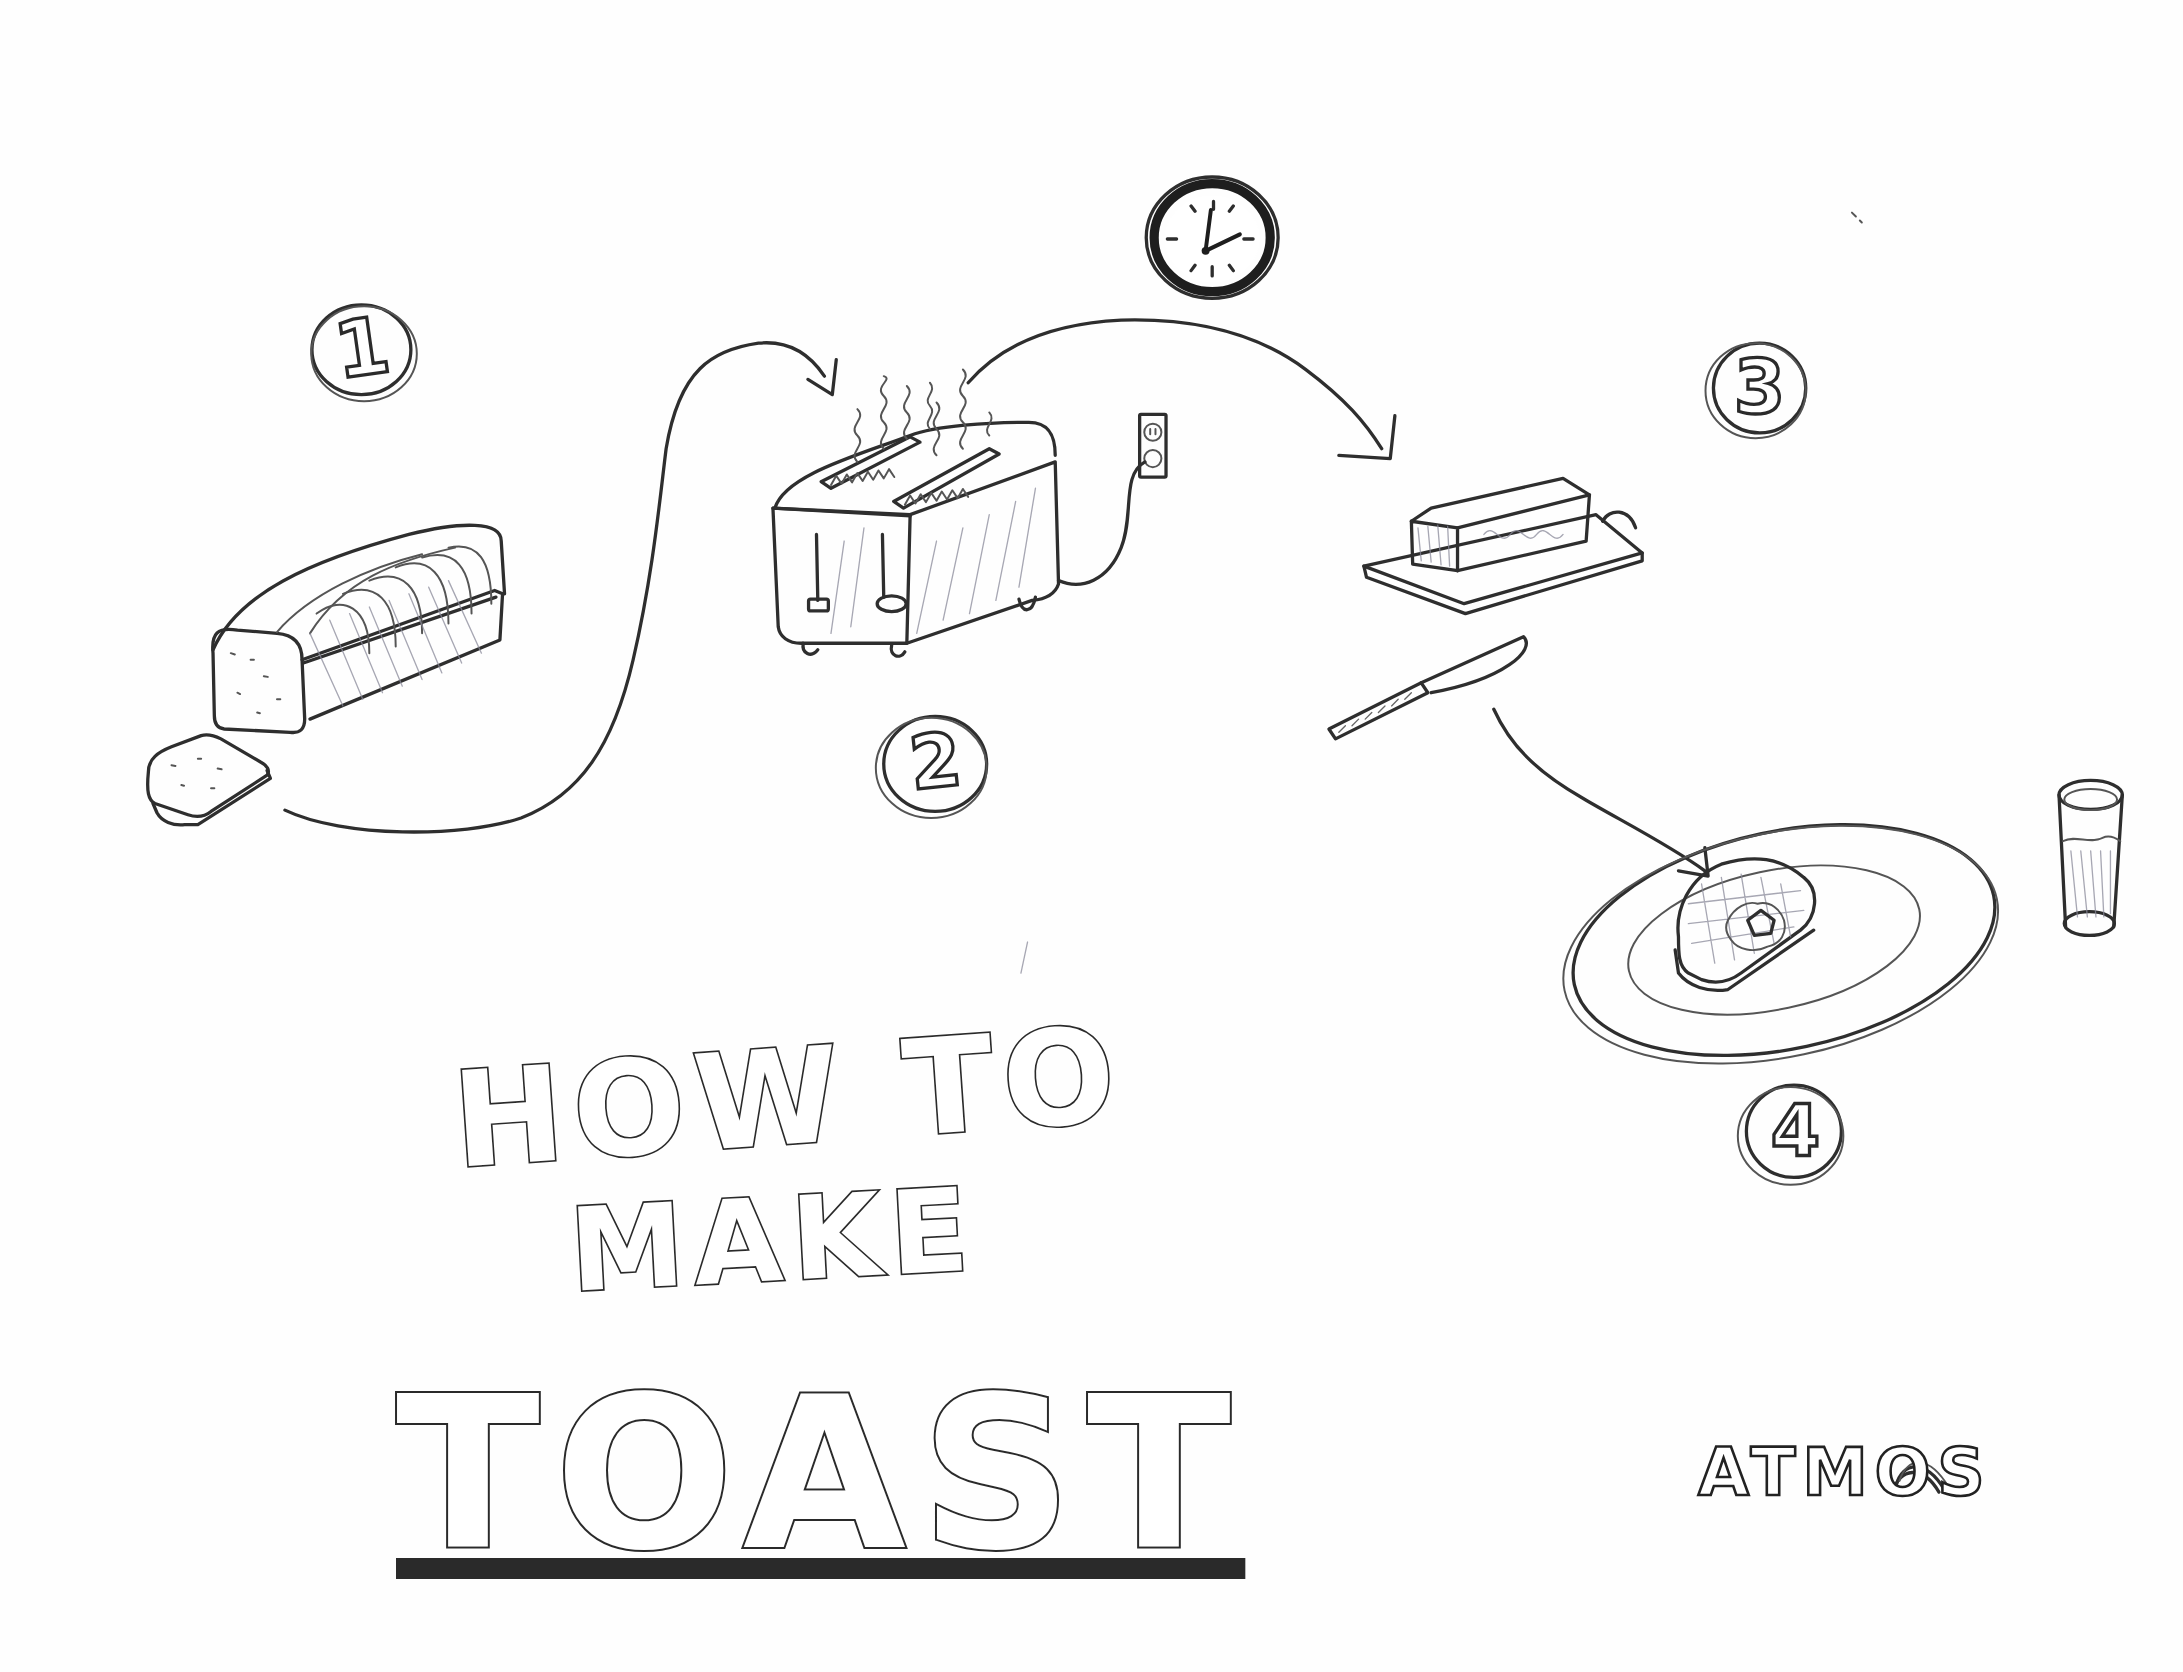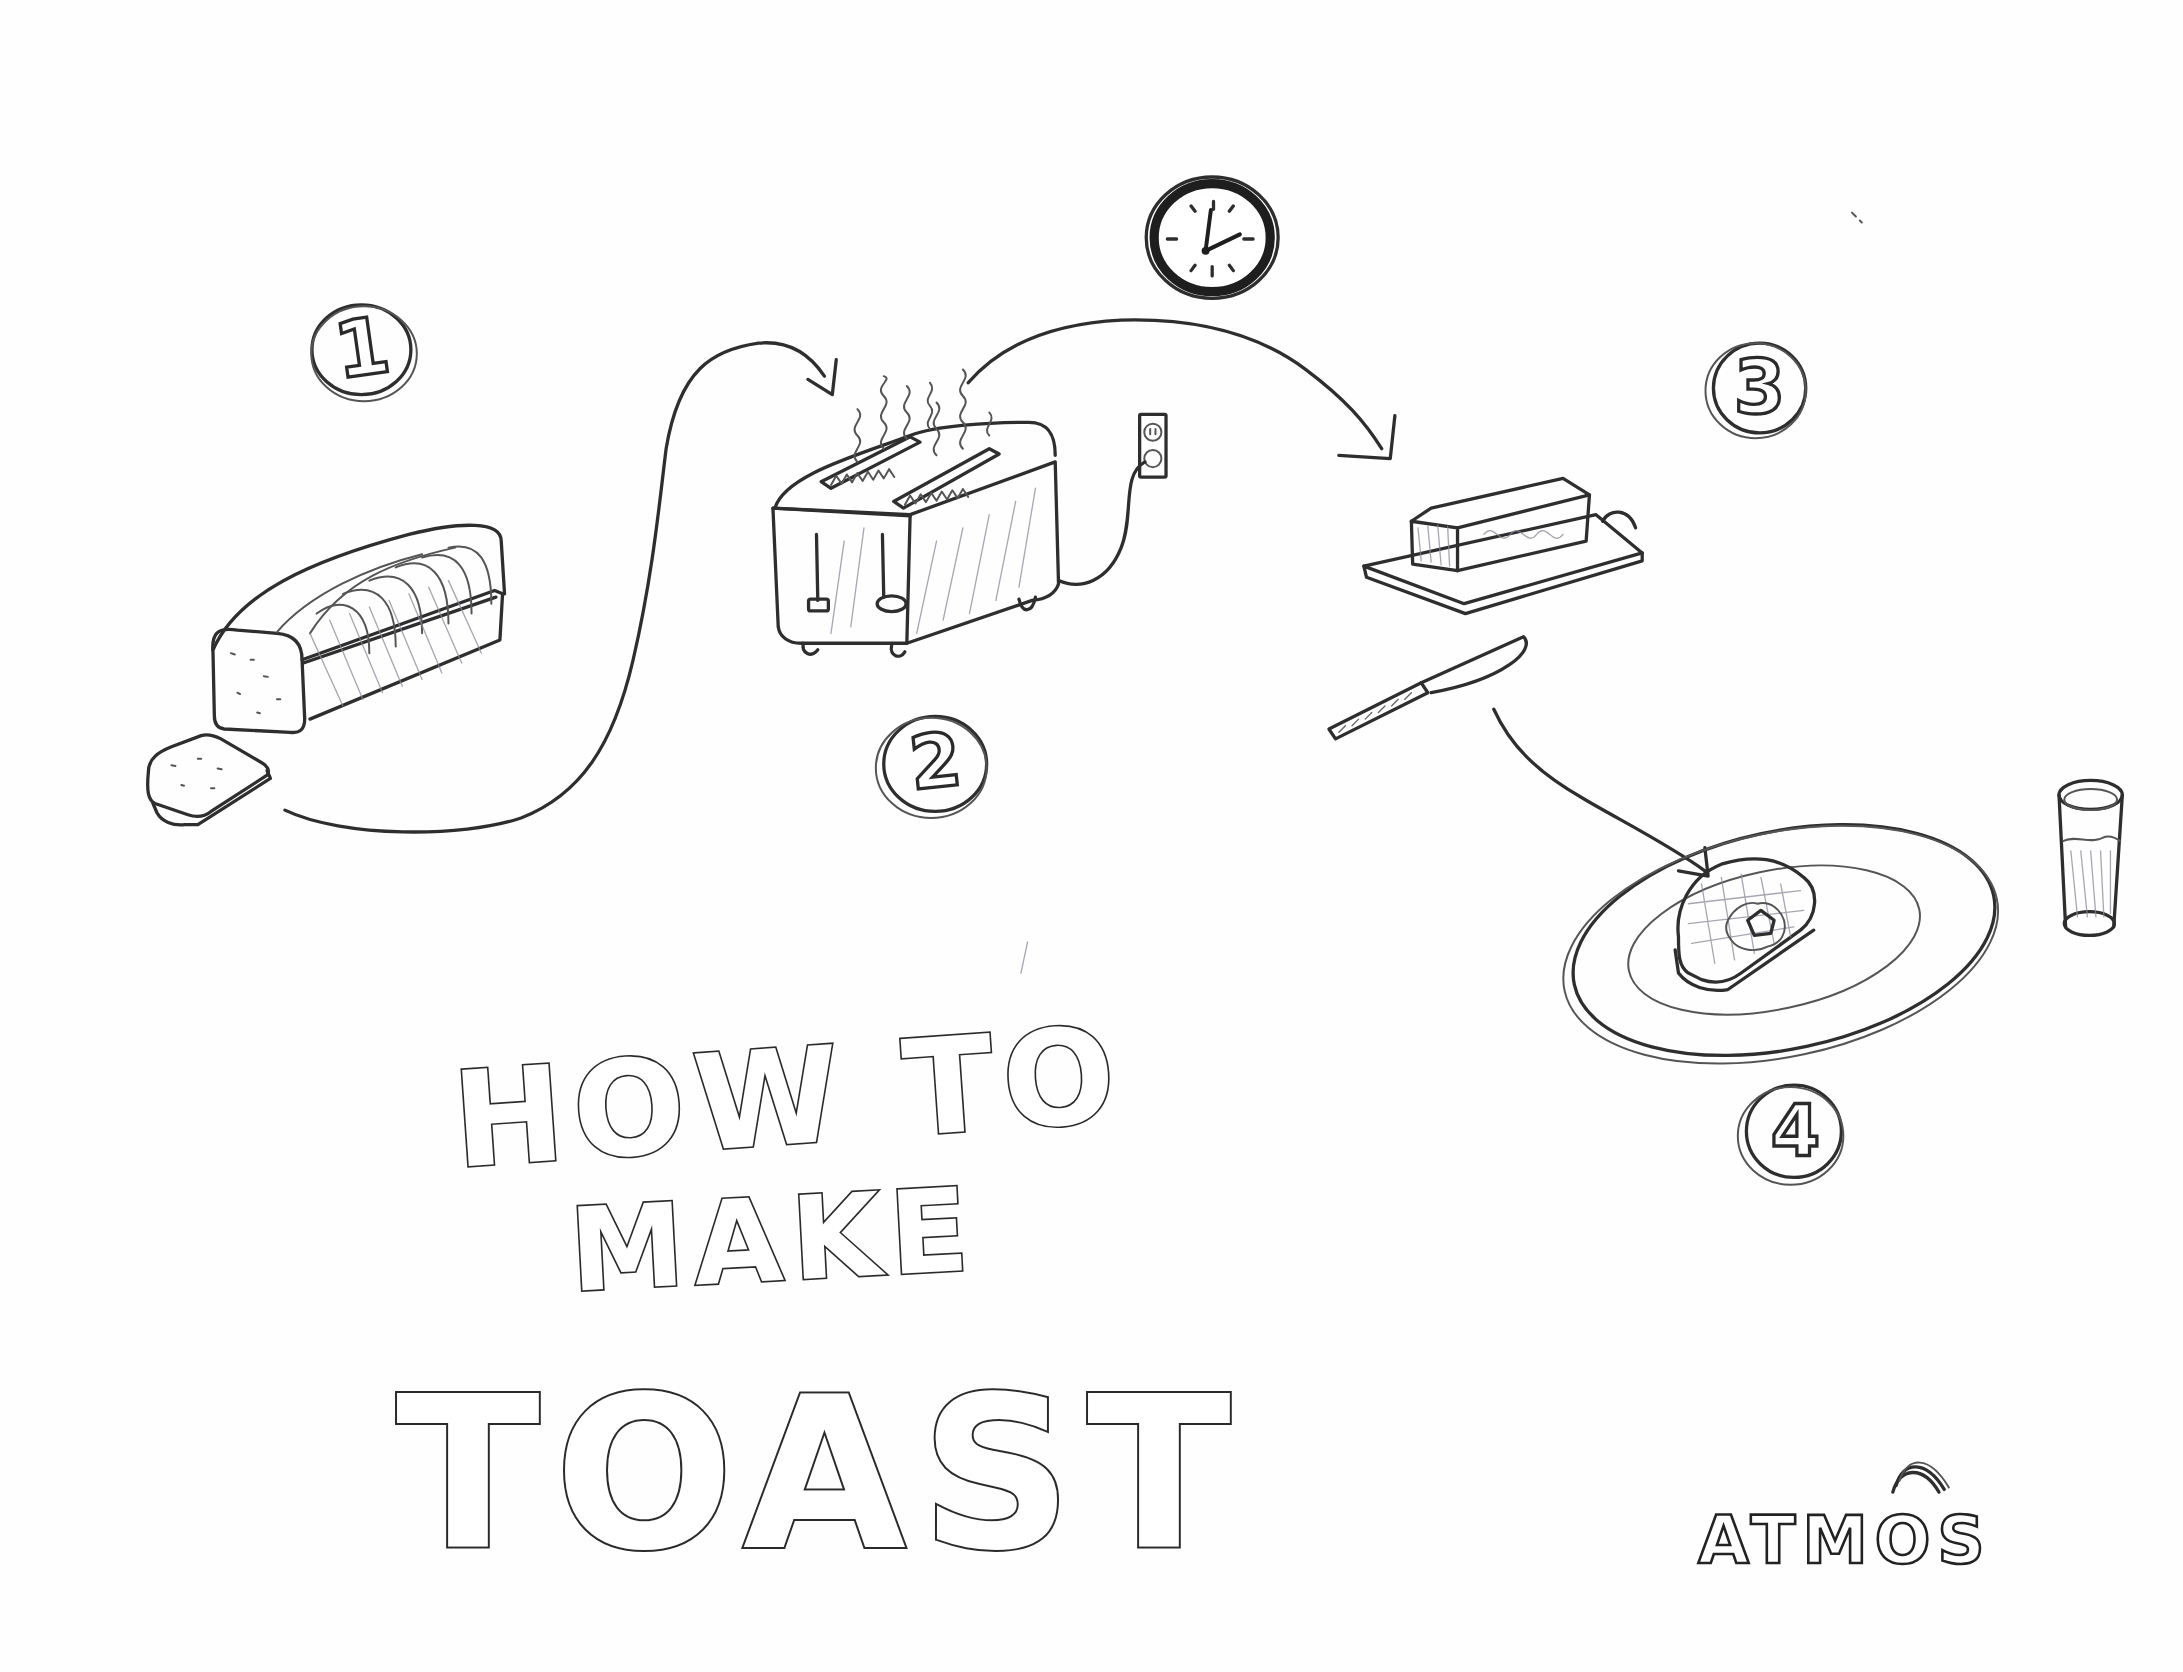--- a/index.html
+++ b/index.html
@@ -210,18 +210,18 @@
     <path class="ink-light" d="M2808 322 l6 6 M2820 334 l3 3"></path>
   </svg>
 
   <div class="step-num" style="left:335px; top:309px; width:53px; font-size:78px; transform:rotate(-8deg);">1</div>
   <div class="step-num" style="left:909px; top:724px; width:53px; font-size:74px; transform:rotate(-6deg);">2</div>
   <div class="step-num" style="left:1733px; top:350px; width:53px; font-size:74px;">3</div>
   <div class="step-num" style="left:1769px; top:1095px; width:53px; font-size:71px;">4</div>
 
   <div class="outline-text" style="left:449px; top:1055px; font-size:132px; transform:rotate(-4deg); transform-origin:left top;">HOW TO</div>
   <div class="outline-text" style="left:567px; top:1194px; font-size:115px; transform:rotate(-3deg); transform-origin:left top;">MAKE</div>
-  <div class="outline-text" style="left:396px; top:1369px; font-size:211px; letter-spacing:14.5px; -webkit-text-stroke:4px #2a2a2a;">TOAST</div>
-
-  <div class="signature" style="left:1698px; top:1508px; font-size:66px;">ATMOS</div>
+  <div class="outline-text" style="left:396px; top:1369px; font-size:211px; letter-spacing:14.5px;text-decoration:underline; -webkit-text-stroke:4px #2a2a2a;">TOAST</div>
+
+  <div class="signature" style="left:1698px; top:1440px; font-size:66px;">ATMOS</div>
 
 </div>
 
 
 </body></html>

